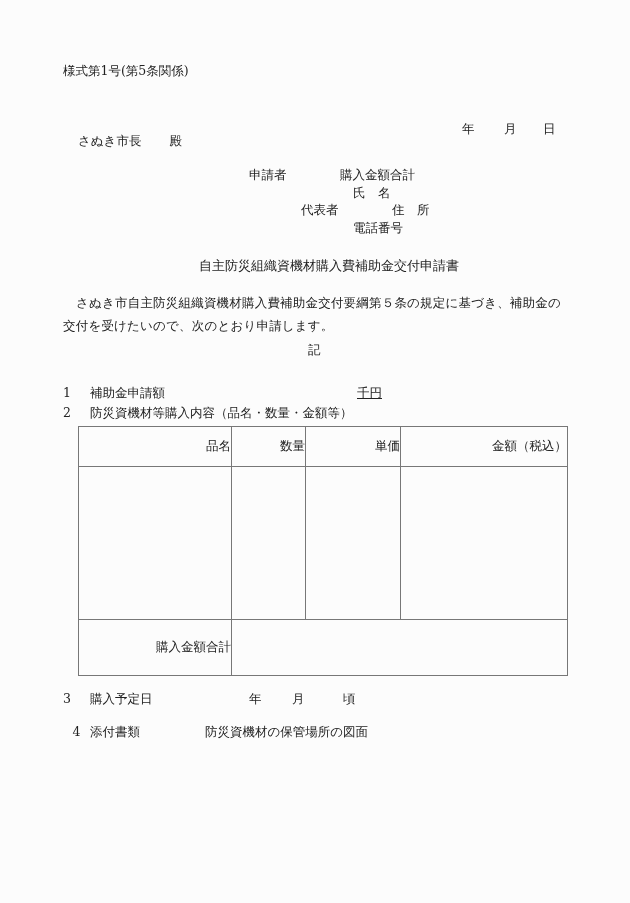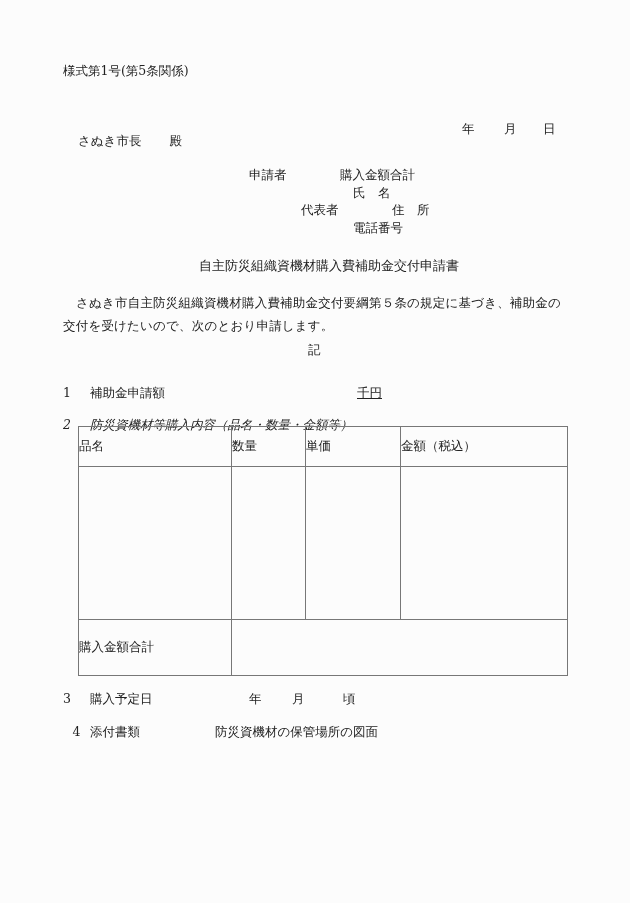--- a/index.html
+++ b/index.html
@@ -45,40 +45,40 @@
       text-indent: 13px;
       letter-spacing: 0.2px;
     }
 
     .ki { left: 308px; top: 344px; }
 
     .item { left: 63px; margin-top: 10px; }
     .item .num { display: inline-block; width: 27px; }
     .item1 { top: 377px; }
     .item1 .unit { position: absolute; left: 294px; top: 0; text-decoration: underline; }
-    .item2 { top: 409px; font-style: italic; }
+    .item2 { top: 397px; }
     .item3 { top: 683px; }
     .item3 .y { position: absolute; left: 186px; }
     .item3 .m { position: absolute; left: 229px; }
     .item3 .approx { position: absolute; left: 280px; }
     .item4 { top: 716px; text-align: center; }
-    .item4 .val { position: absolute; left: 144px; padding-left: 8px; }
+    .item4 .val { position: absolute; left: 134px; padding-left: 8px; }
 
     .purchase-table {
       position: absolute;
       left: 78px; top: 426px;
       width: 490px;
       height: 236px;
       border-collapse: collapse;
       table-layout: fixed;
     }
     .purchase-table td, .purchase-table th {
       border: 1px solid #777;
       font-weight: normal;
-      text-align: left;
+      text-align: right;
       vertical-align: middle;
       padding: 0;
       font-size: 12.5px;
     }
     .purchase-table .hdr { height: 40px; }
     .purchase-table .body-row { height: 153px; }
     .purchase-table .total-row { height: 56px; }
     .purchase-table td.divider-light { border-left-color: #aaa; }
   </style>
 </head>

